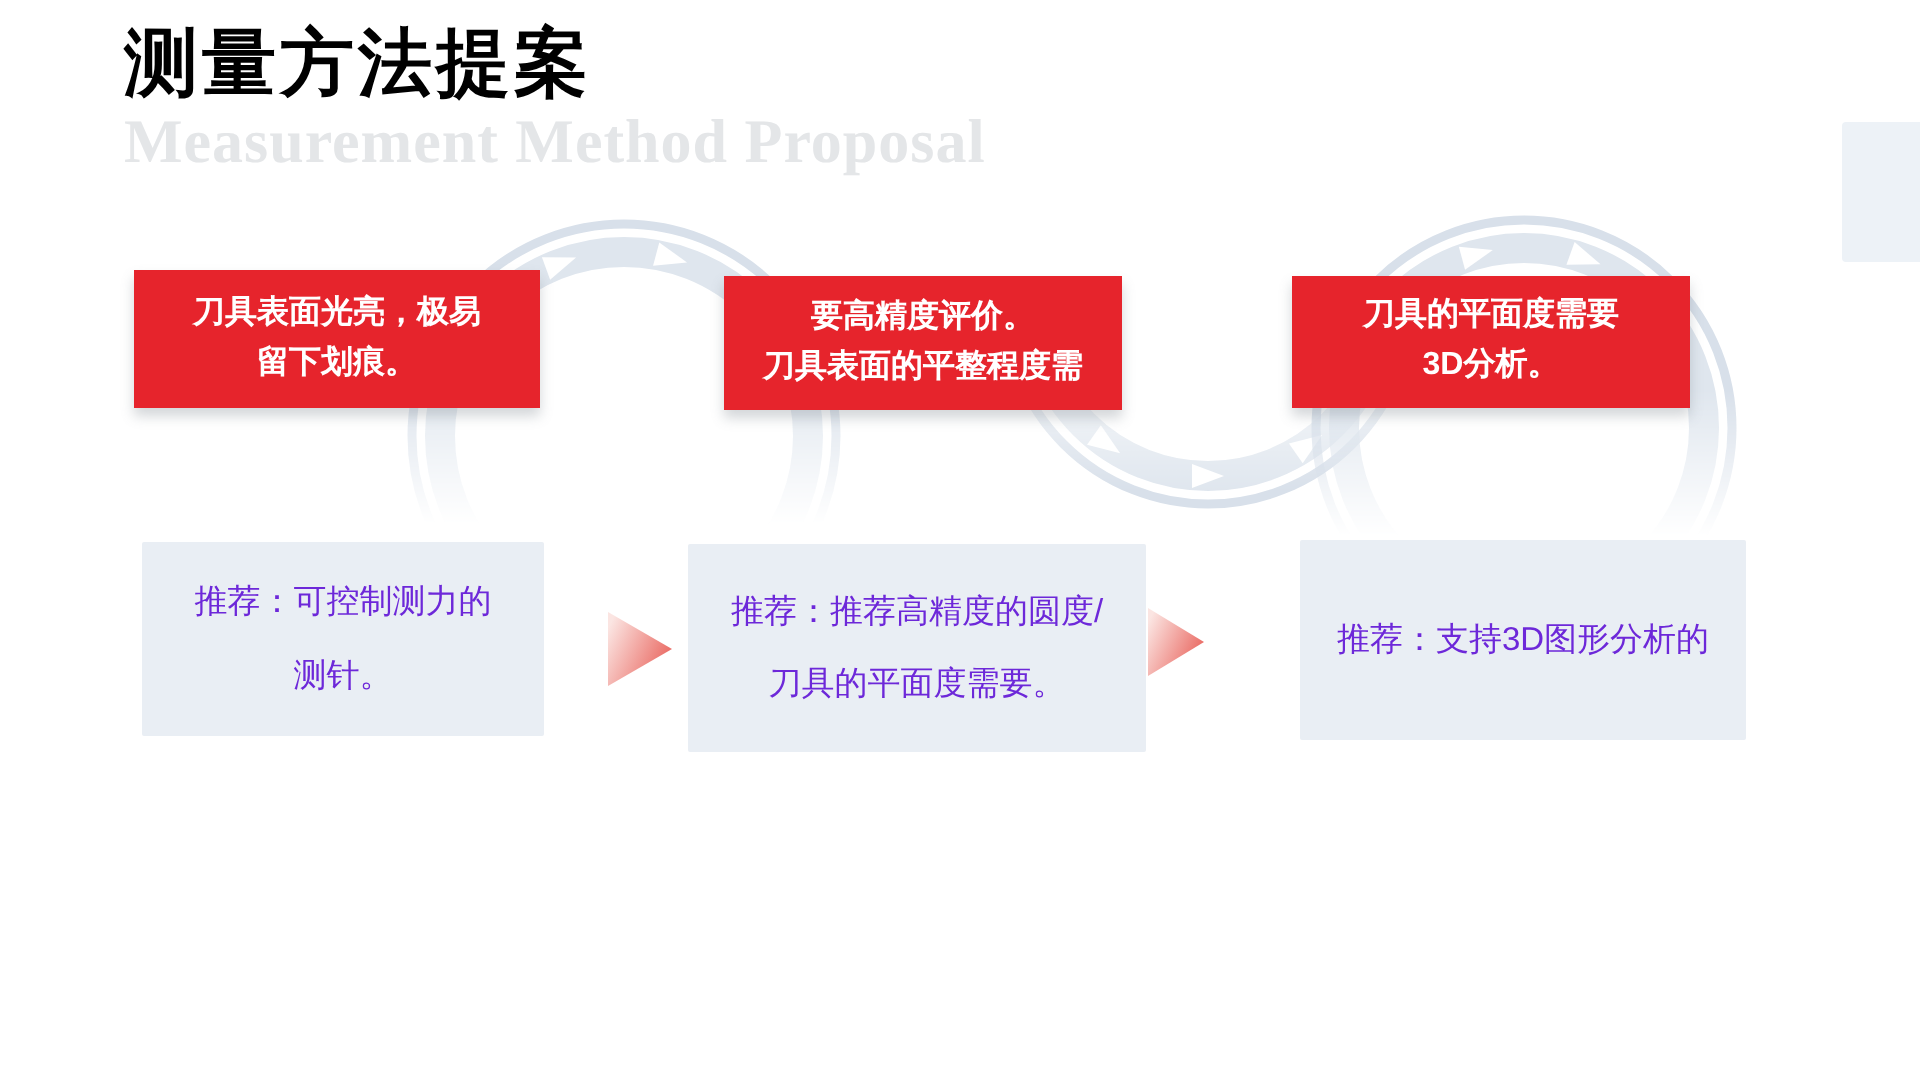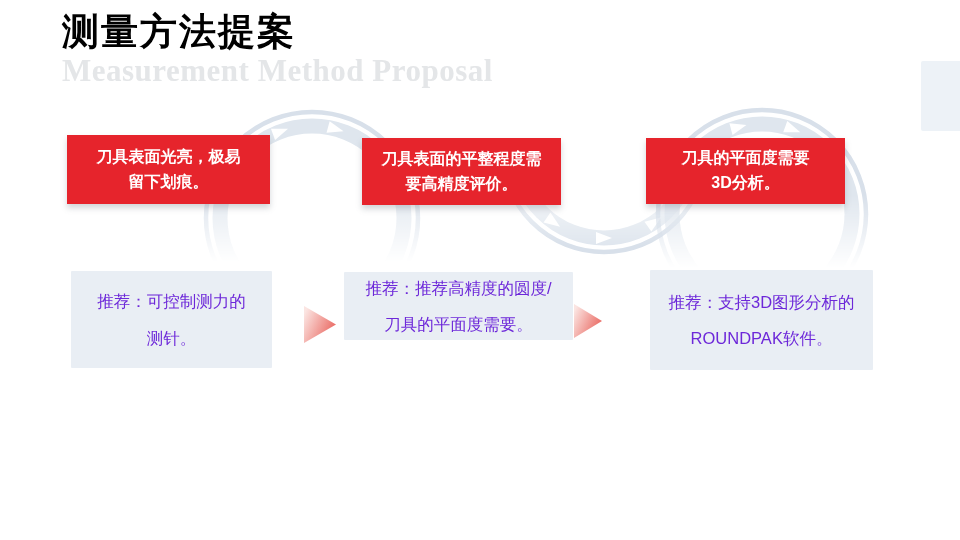--- a/index.html
+++ b/index.html
@@ -22,21 +22,21 @@
   .problem-box span{display:block;}
   #p1{left:67px;top:135px;width:203px;height:69px;}
   #p2{left:362px;top:138px;width:199px;height:67px;}
   #p3{left:646px;top:138px;width:199px;height:66px;}
 
   .reco-box{position:absolute;z-index:2;background:#e9eef4;color:#6d28d9;
     display:flex;flex-direction:column;align-items:center;justify-content:center;
     font-size:16.5px;line-height:2.2;text-align:center;border-radius:1px;}
   .reco-box span{display:block;}
   #r1{left:71px;top:271px;width:201px;height:97px;}
-  #r2{left:344px;top:272px;width:229px;height:68px;}
+  #r2{left:344px;top:272px;width:229px;height:104px;}
   #r3{left:650px;top:270px;width:223px;height:100px;}
 
   .flow-arrow{position:absolute;z-index:2;
     clip-path:polygon(0 0,100% 50%,0 100%);
     background:linear-gradient(115deg,#fbe5e2 8%,#e9655e 88%);}
   #a1{left:304px;top:306px;width:32px;height:37px;}
   #a2{left:574px;top:304px;width:28px;height:34px;}
 </style>
 </head>
 <body>
@@ -100,36 +100,35 @@
   <div class="header">
     <div class="title">测量方法提案</div>
     <div class="subtitle">Measurement Method Proposal</div>
   </div>
 
   <div class="problem-box" id="p1">
     <span>刀具表面光亮，极易</span>
     <span>留下划痕。</span>
   </div>
   <div class="problem-box" id="p2">
+    <span>要高精度评价。</span>
     <span>刀具表面的平整程度需</span>
-    <span>要高精度评价。</span>
   </div>
   <div class="problem-box" id="p3">
     <span>刀具的平面度需要</span>
     <span>3D分析。</span>
   </div>
 
   <div class="reco-box" id="r1">
     <span>推荐：可控制测力的</span>
     <span>测针。</span>
   </div>
   <div class="flow-arrow" id="a1"></div>
   <div class="reco-box" id="r2">
     <span>推荐：推荐高精度的圆度/</span>
     <span>刀具的平面度需要。</span>
   </div>
   <div class="flow-arrow" id="a2"></div>
   <div class="reco-box" id="r3">
     <span>推荐：支持3D图形分析的</span>
-    <span>ROUNDPAK软件。</span>
   </div>
 
 </div>
 
 </body></html>

